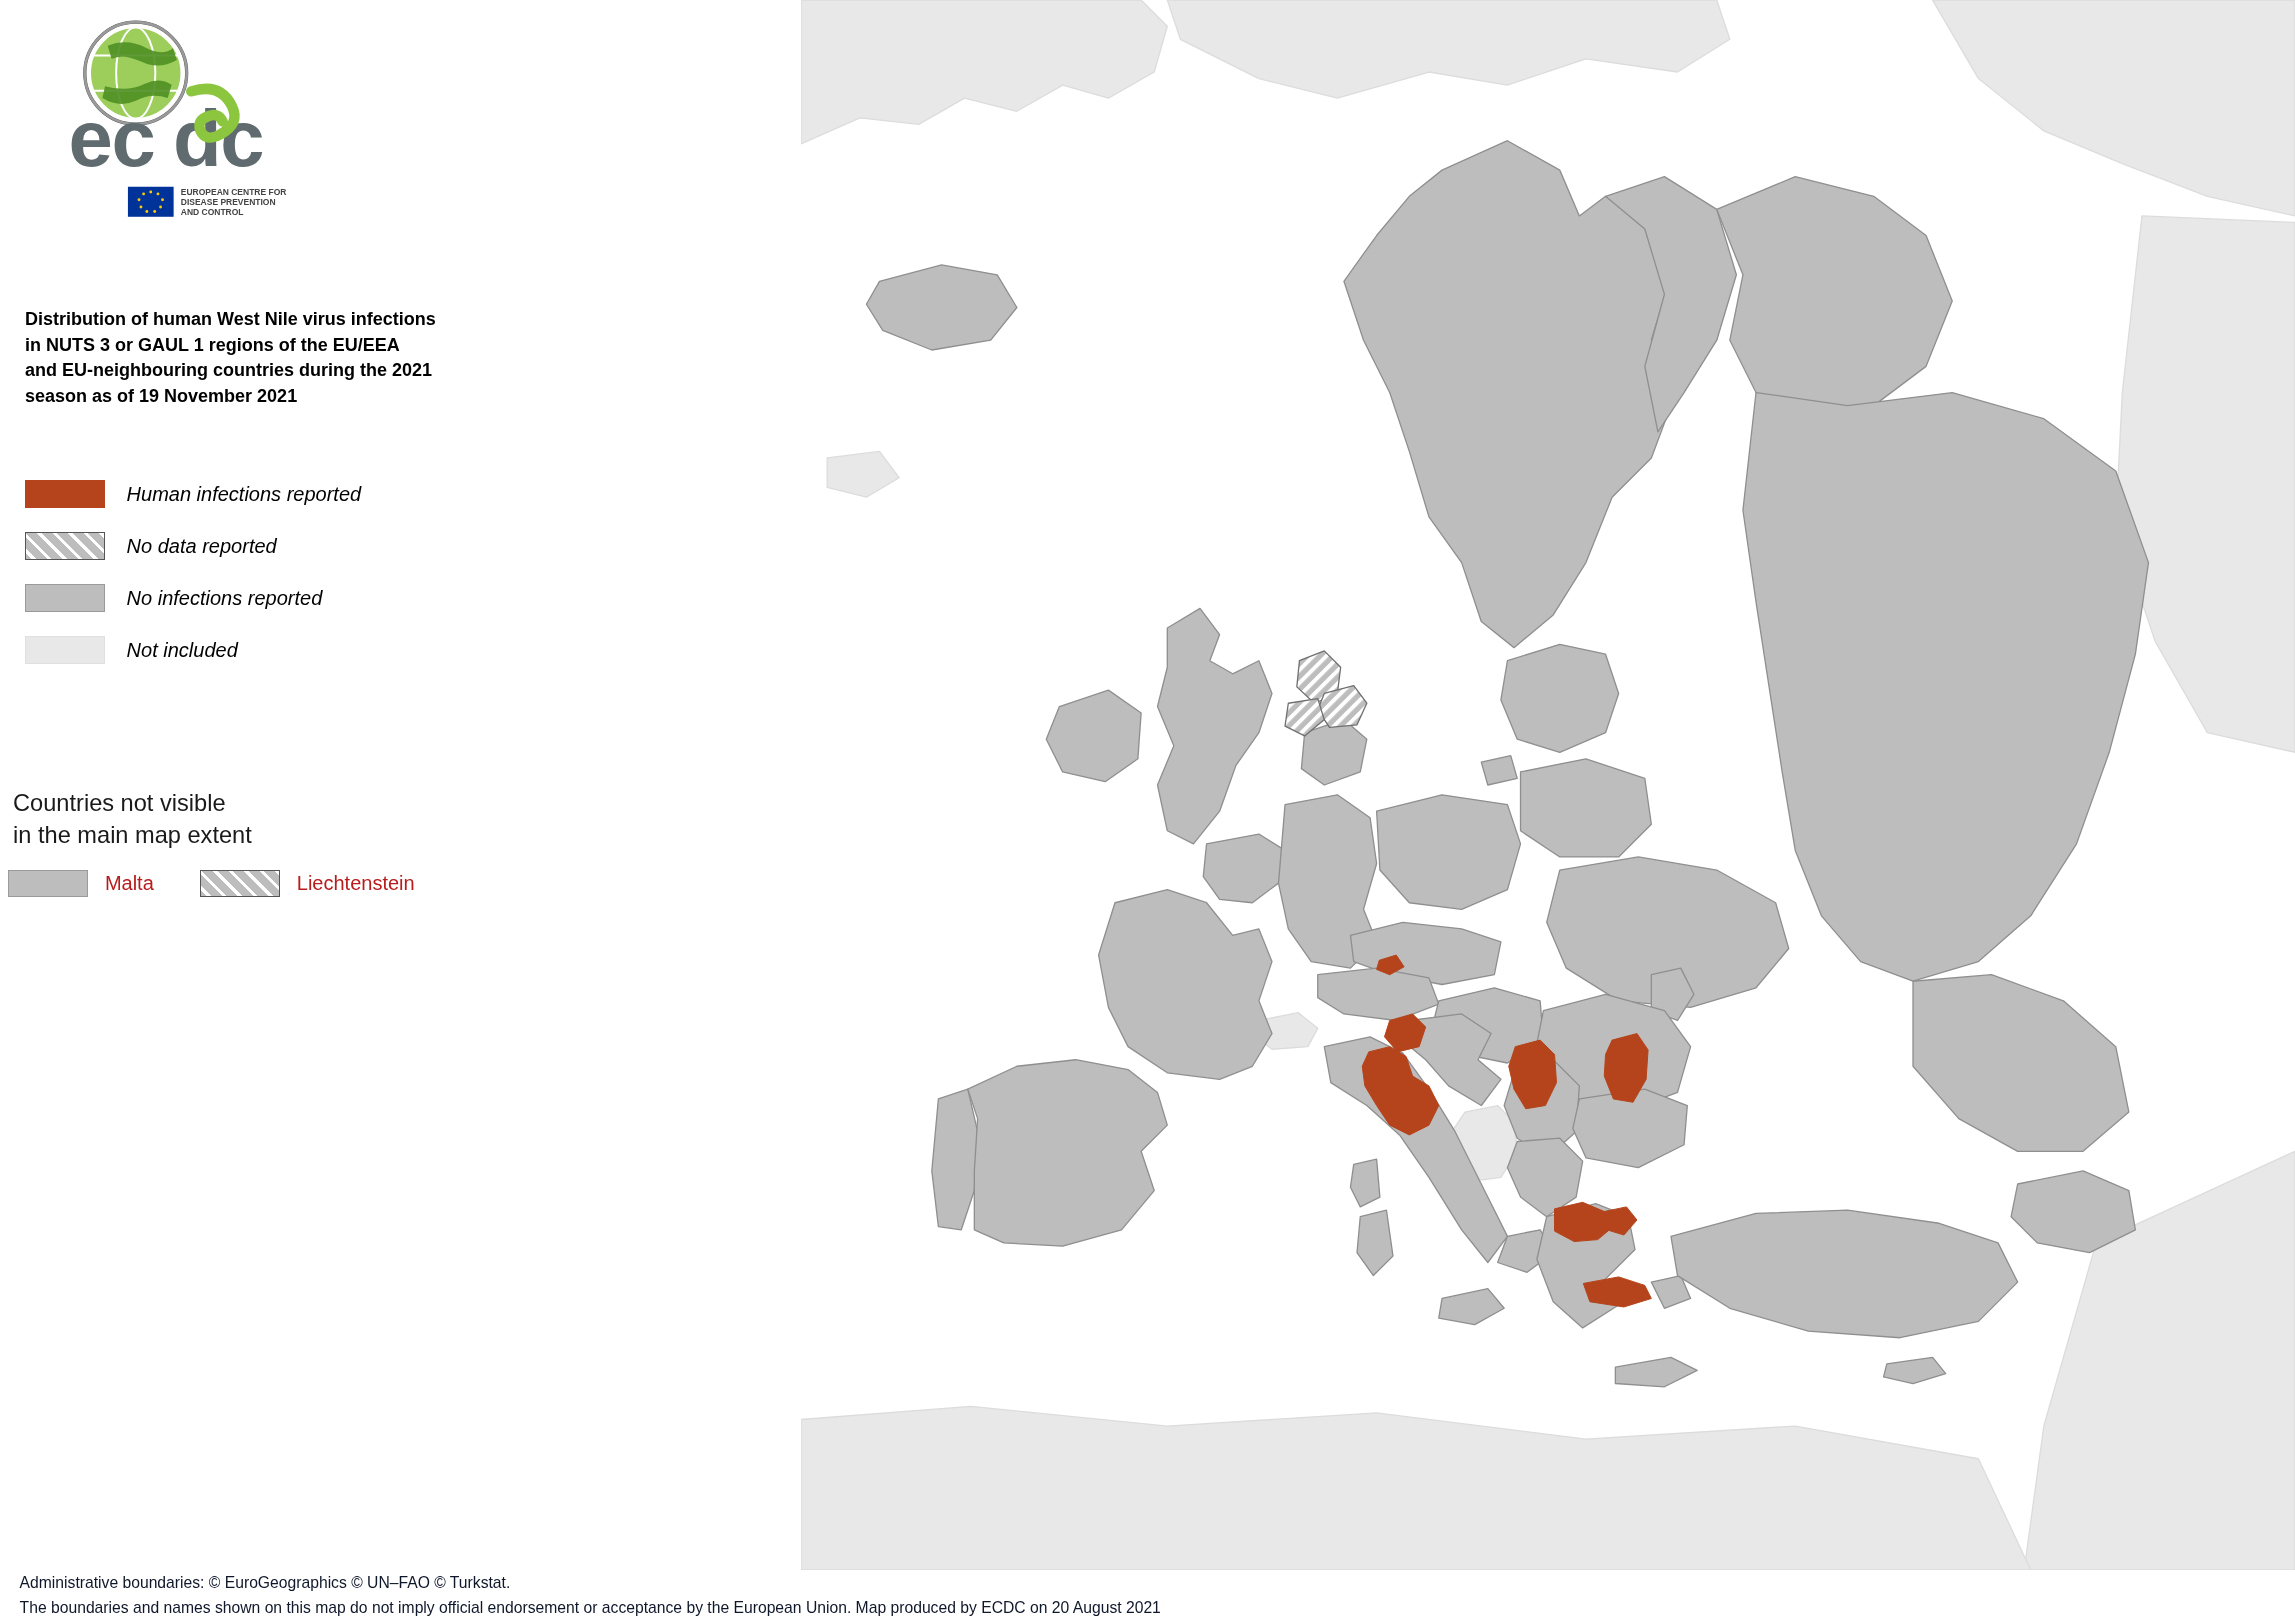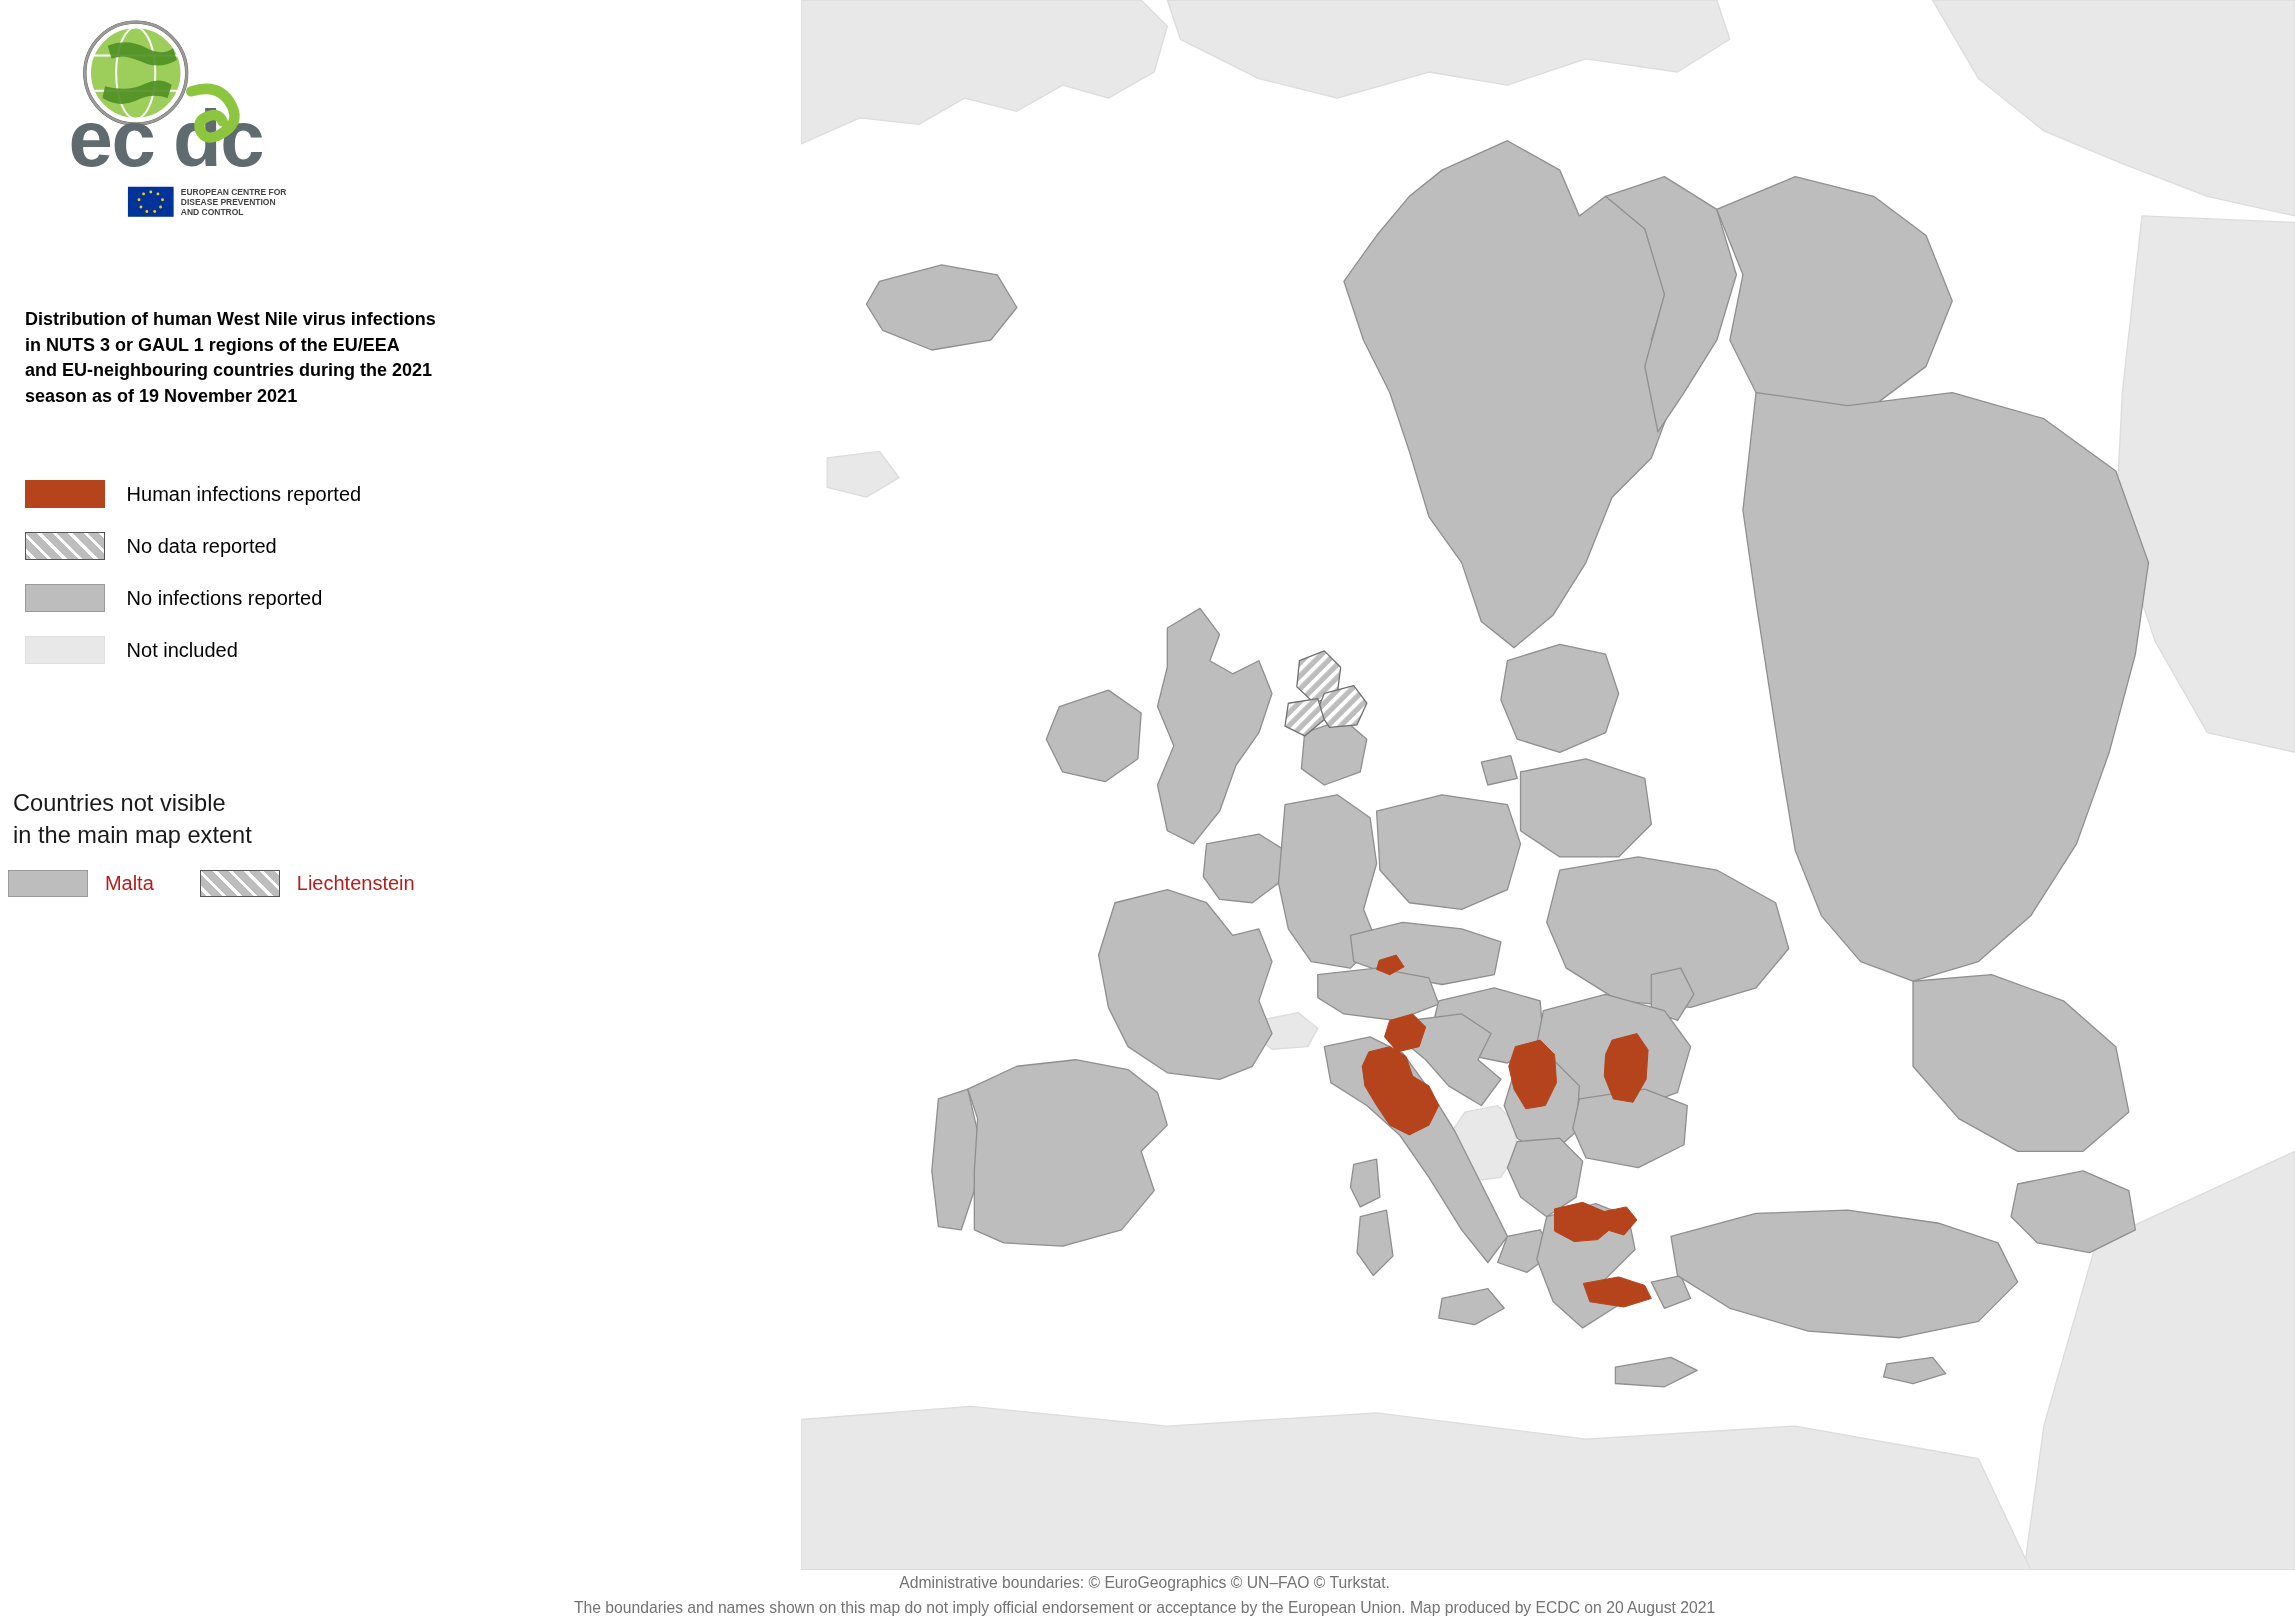--- a/index.html
+++ b/index.html
@@ -83,20 +83,21 @@
     );
     border-color: #555555;
   }
   .sw-noinf { background: #bdbdbd; border-color: #9a9a9a; }
   .sw-notinc { background: #e8e8e8; border-color: #e0e0e0; }
   .legend-label {
     margin-left: 21.6px;
     font-size: 20px;
     color: #000000;
     white-space: nowrap;
+    font-style: italic;
   }
 
   
   #notvisible {
     position: absolute;
     left: 7.9px;
     top: 788px;
     width: 759px;
   }
   #notvisible-title {
@@ -120,23 +121,22 @@
     white-space: nowrap;
   }
 
   
   #footer {
     position: absolute;
     left: 19.6px;
     top: 1570px;
     width: 2250px;
     font-size: 15.7px;
-    color: #737373;
+    color: #0f172a;
     line-height: 1.6;
-    text-align: center;
   }
   #footer div { white-space: pre; }
 </style>
 </head>
 <body>
 
 <div id="map-panel">
   <svg id="map-svg" width="1494" height="1570" viewBox="0 0 2284 2400" xmlns="http://www.w3.org/2000/svg">
     <defs>
       <pattern id="hatch" patternUnits="userSpaceOnUse" width="14" height="14" patternTransform="rotate(45)">

